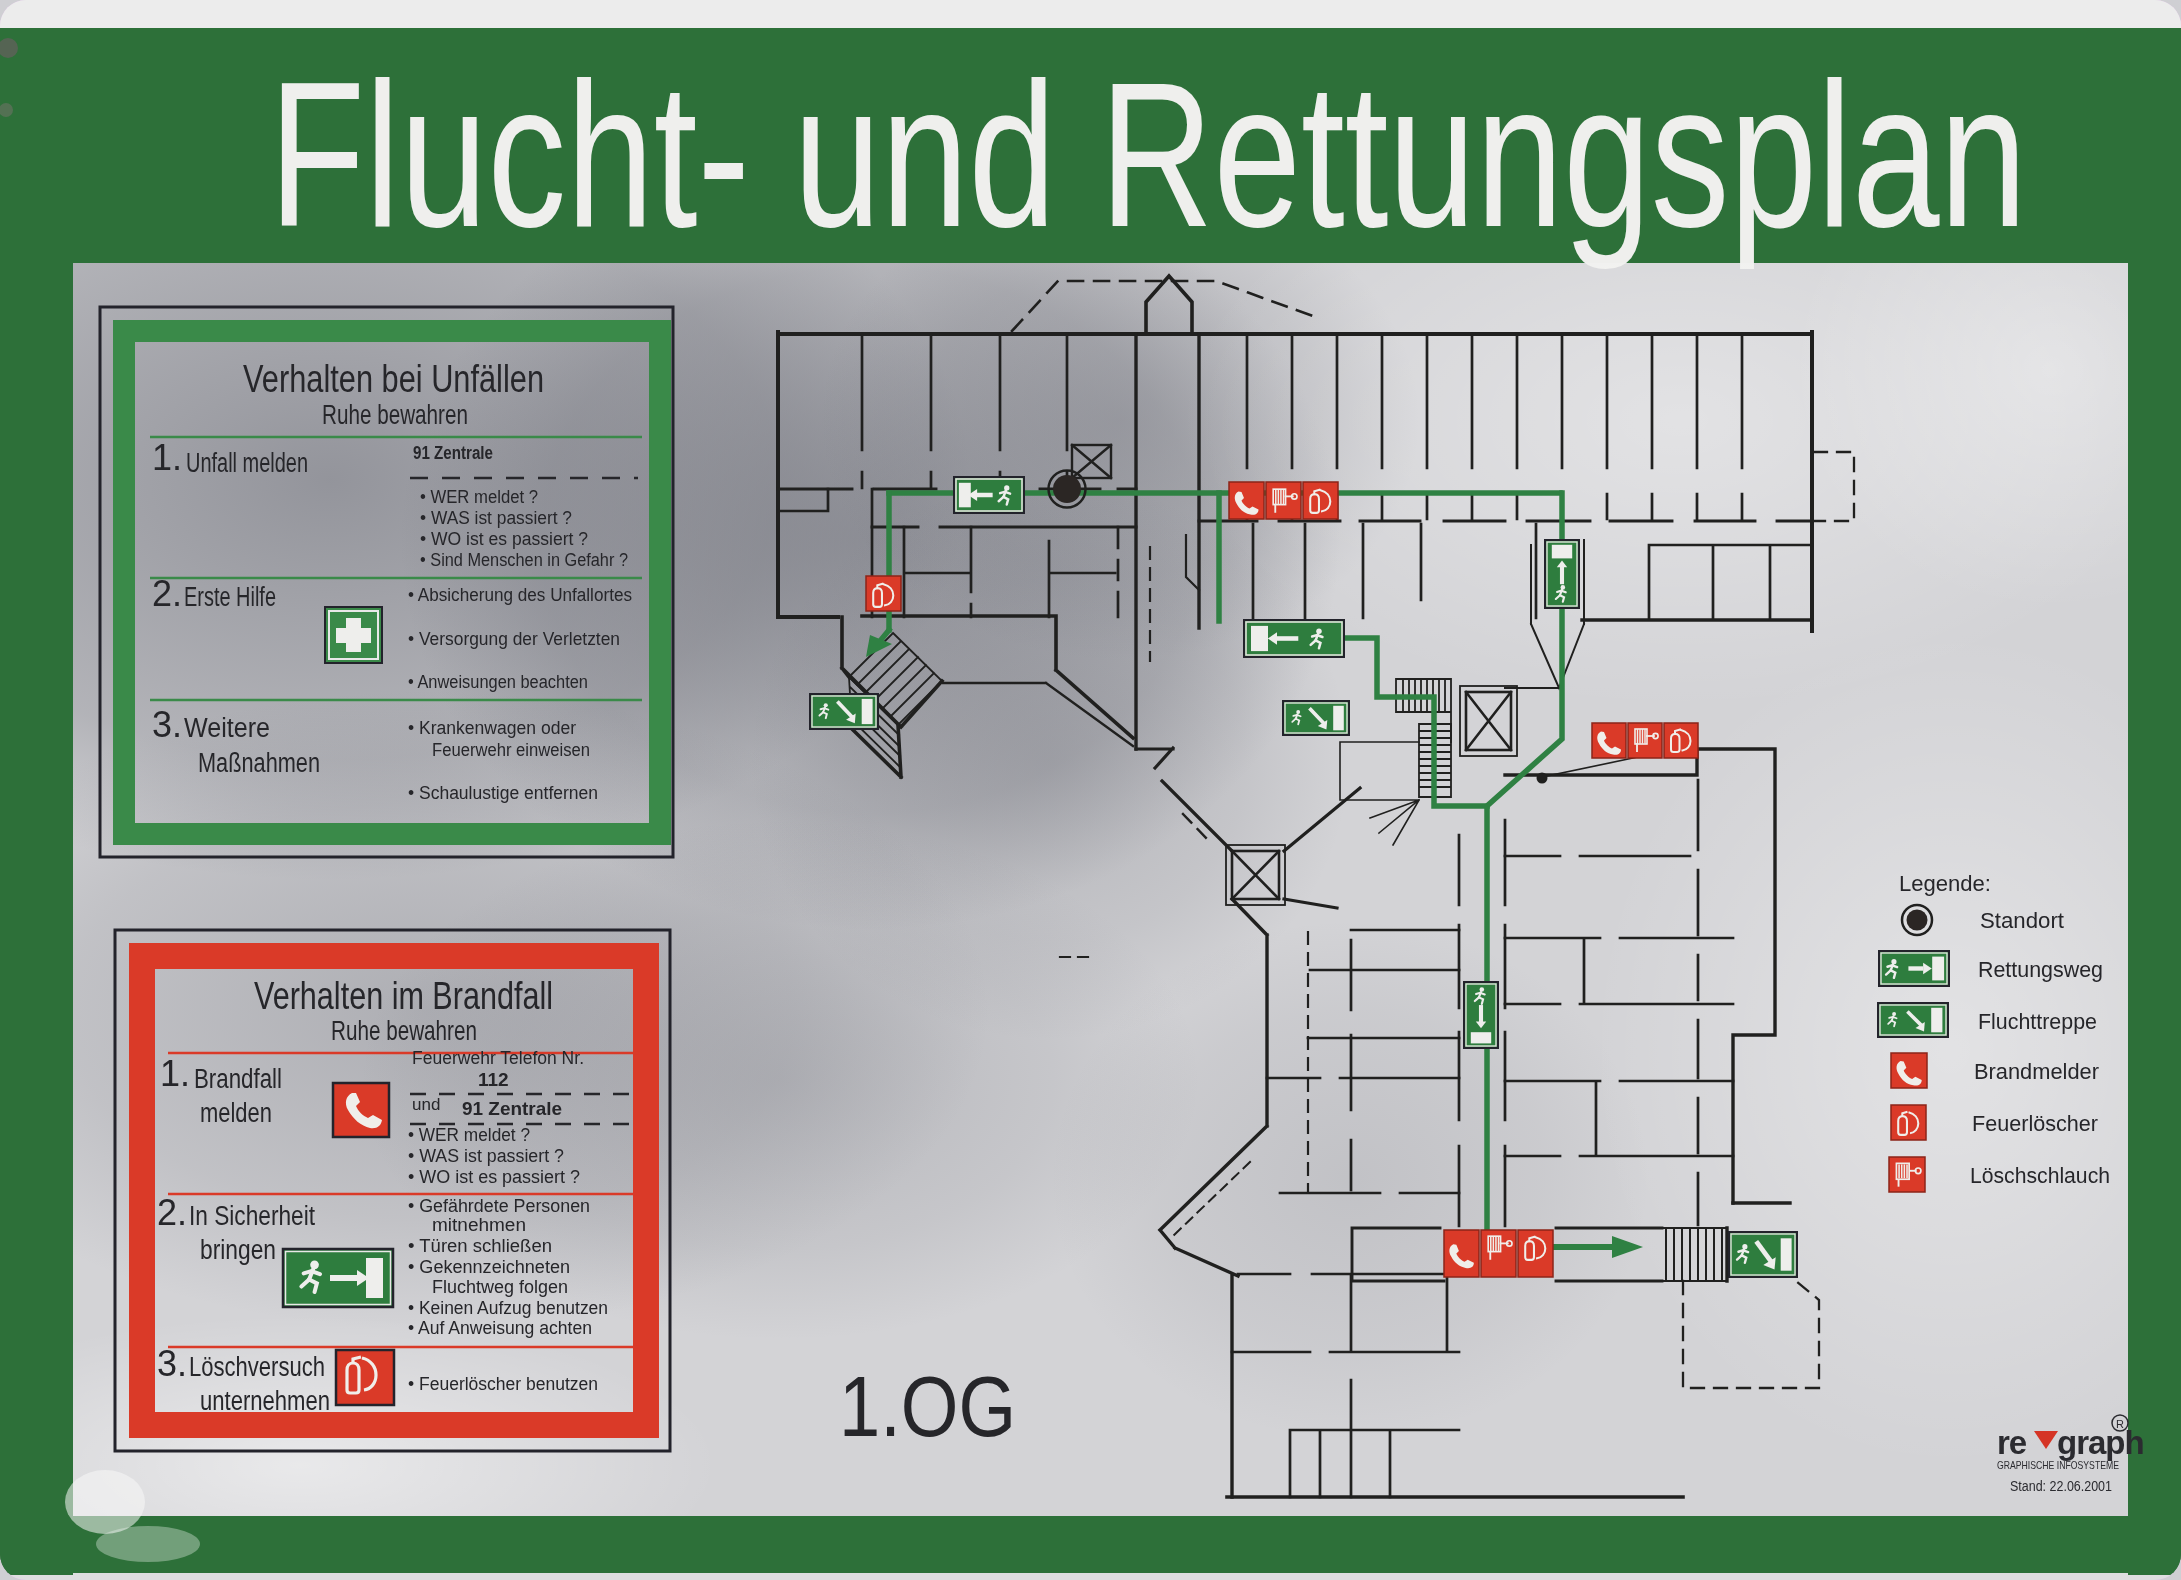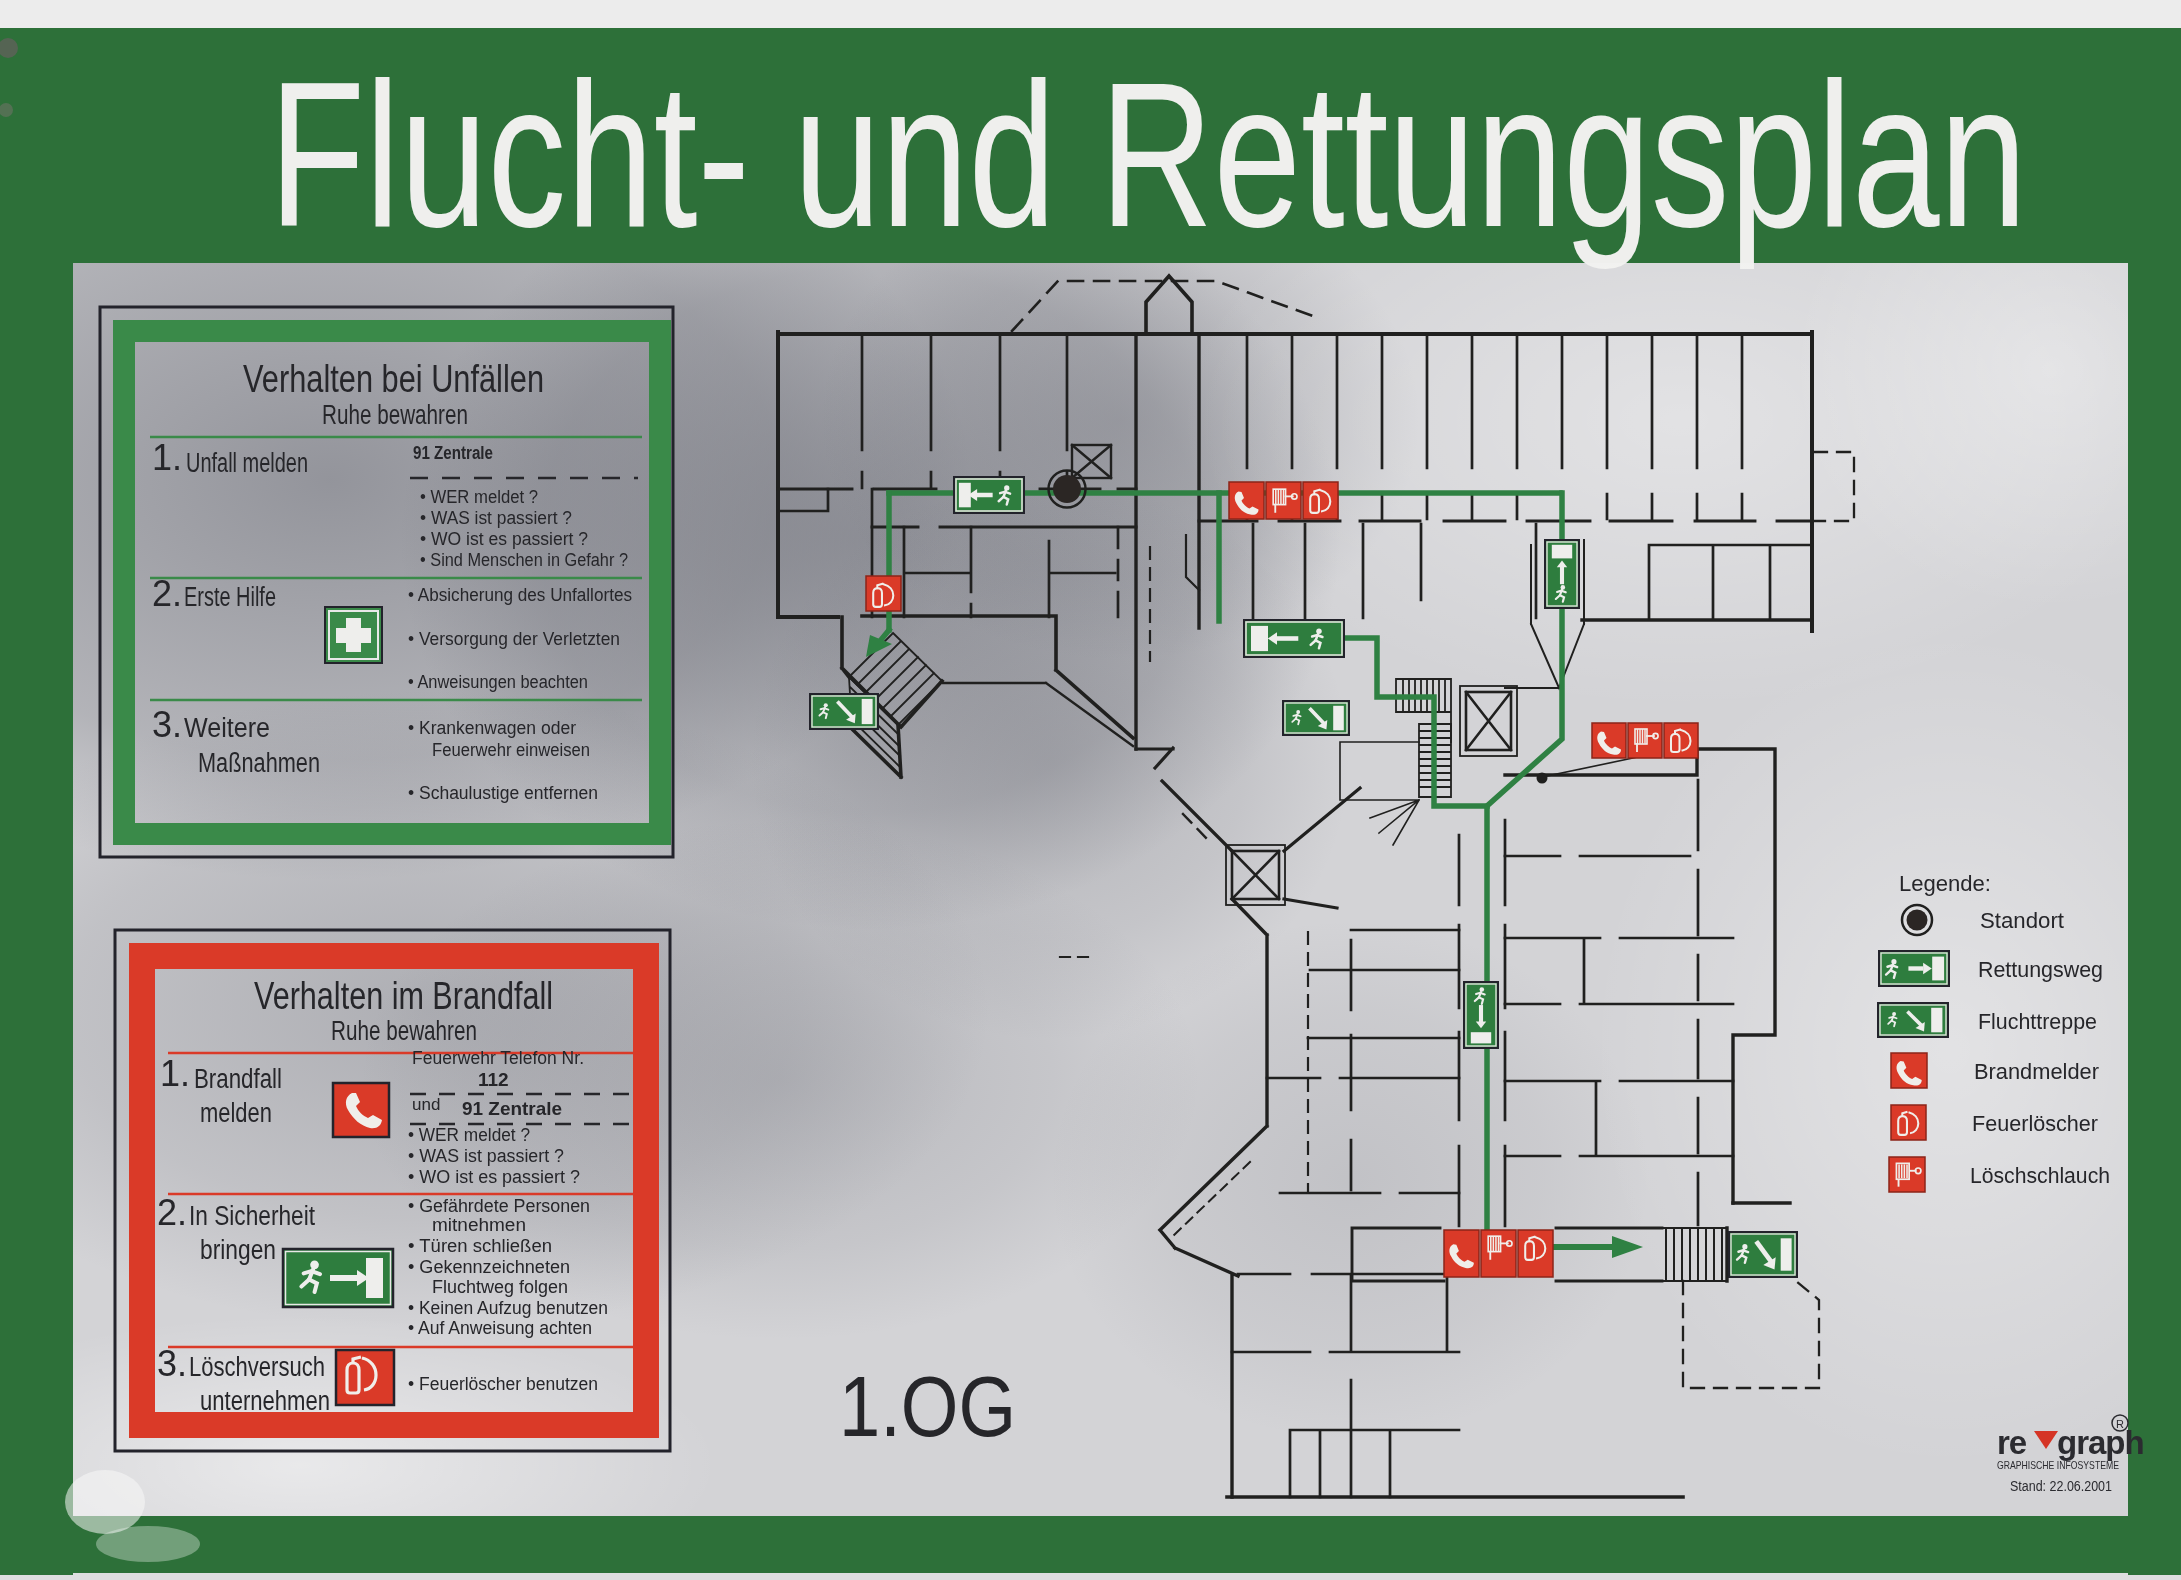--- a/index.html
+++ b/index.html
@@ -1,15 +1,15 @@
 <!DOCTYPE html>
 <html><head><meta charset="utf-8">
 <style>
 html,body{margin:0;padding:0;background:#cfcfd3;}
-#wrap{position:relative;width:2181px;height:1580px;overflow:hidden;background:#f0abfc;}
+#wrap{position:relative;width:2181px;height:1580px;overflow:hidden;background:#f0abfc;border-radius:26px;}
 text{font-family:"Liberation Sans",sans-serif;}
 .d{fill:#26262a;}
 </style></head>
 <body>
 <div id="wrap">
 <svg width="2181" height="1580" viewBox="0 0 2181 1580">
 <defs>
 <radialGradient id="shTL" cx="50%" cy="50%" r="50%">
  <stop offset="0%" stop-color="rgba(95,97,107,0.55)"></stop>
           <stop offset="70%" stop-color="rgba(95,97,107,0.28)"></stop>

